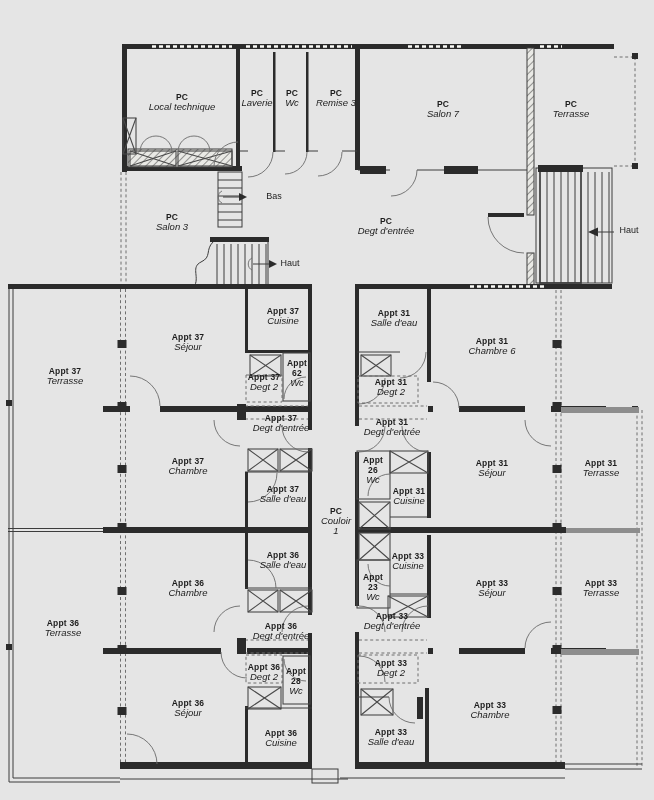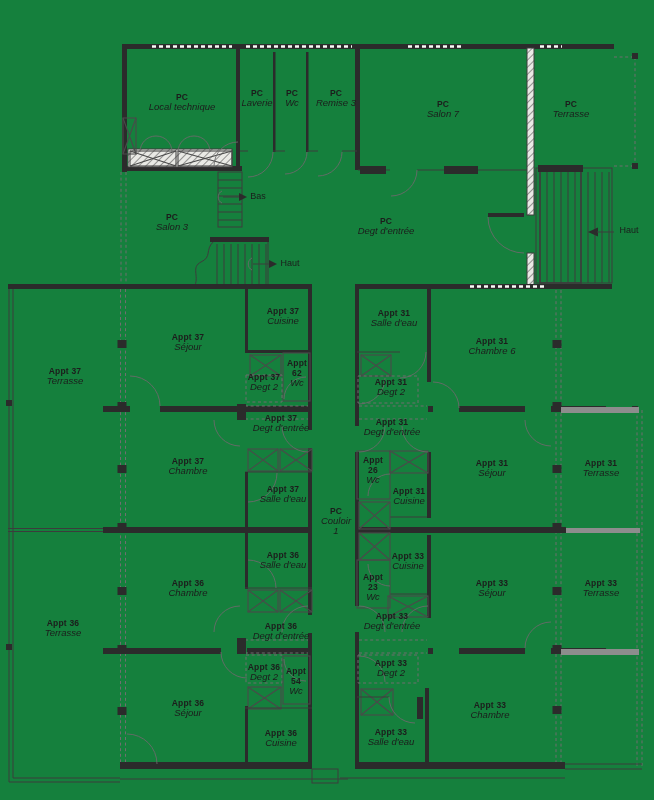--- a/index.html
+++ b/index.html
@@ -1,17 +1,17 @@
 <!DOCTYPE html>
 <html><head>
 <meta charset="utf-8">
 <style>
   html,body{margin:0;padding:0;background:#ffffff;}
   .plan{
-    position:relative;width:654px;height:800px;background:#15803d;
+    position:relative;width:654px;height:800px;background:#e5e5e5;
     font-family:"Liberation Sans", sans-serif;color:#1c1c1c;overflow:hidden;
   }
   .plan svg{position:absolute;left:0;top:0;}
   .lbl{position:absolute;transform:translateX(-50%);text-align:center;white-space:nowrap;}
   .lbl span{display:block;line-height:10px;}
   .lbl .b{font-weight:bold;font-size:8.5px;letter-spacing:.2px;}
   .lbl .i{font-style:italic;font-size:9.5px;}
   .lbl .p{font-size:9px;}
   
   .w{fill:#2b2b2b;stroke:none;}
@@ -312,21 +312,21 @@
 <div class="lbl" style="left:386px;top:216px">
       <span class="b">PC</span>
       <span class="i">Degt d'entrée</span>
     </div>
 <div class="lbl" style="left:336px;top:506px">
       <span class="b">PC</span>
       <span class="i">Couloir</span>
       <span class="i">1</span>
     </div>
 
-<div class="lbl" style="left:258px;top:191px">
+<div class="lbl" style="left:274px;top:191px">
       <span class="p">Bas</span>
     </div>
 <div class="lbl" style="left:290px;top:258px">
       <span class="p">Haut</span>
     </div>
 <div class="lbl" style="left:629px;top:225px">
       <span class="p">Haut</span>
     </div>
 
 <div class="lbl" style="left:65px;top:366px">
@@ -378,21 +378,21 @@
 <div class="lbl" style="left:281px;top:621px">
       <span class="b">Appt 36</span>
       <span class="i">Degt d'entrée</span>
     </div>
 <div class="lbl" style="left:264px;top:662px">
       <span class="b">Appt 36</span>
       <span class="i">Degt 2</span>
     </div>
 <div class="lbl" style="left:296px;top:666px">
       <span class="b">Appt</span>
-      <span class="b">54</span>
+      <span class="b">28</span>
       <span class="i">Wc</span>
     </div>
 <div class="lbl" style="left:188px;top:698px">
       <span class="b">Appt 36</span>
       <span class="i">Séjour</span>
     </div>
 <div class="lbl" style="left:281px;top:728px">
       <span class="b">Appt 36</span>
       <span class="i">Cuisine</span>
     </div>

